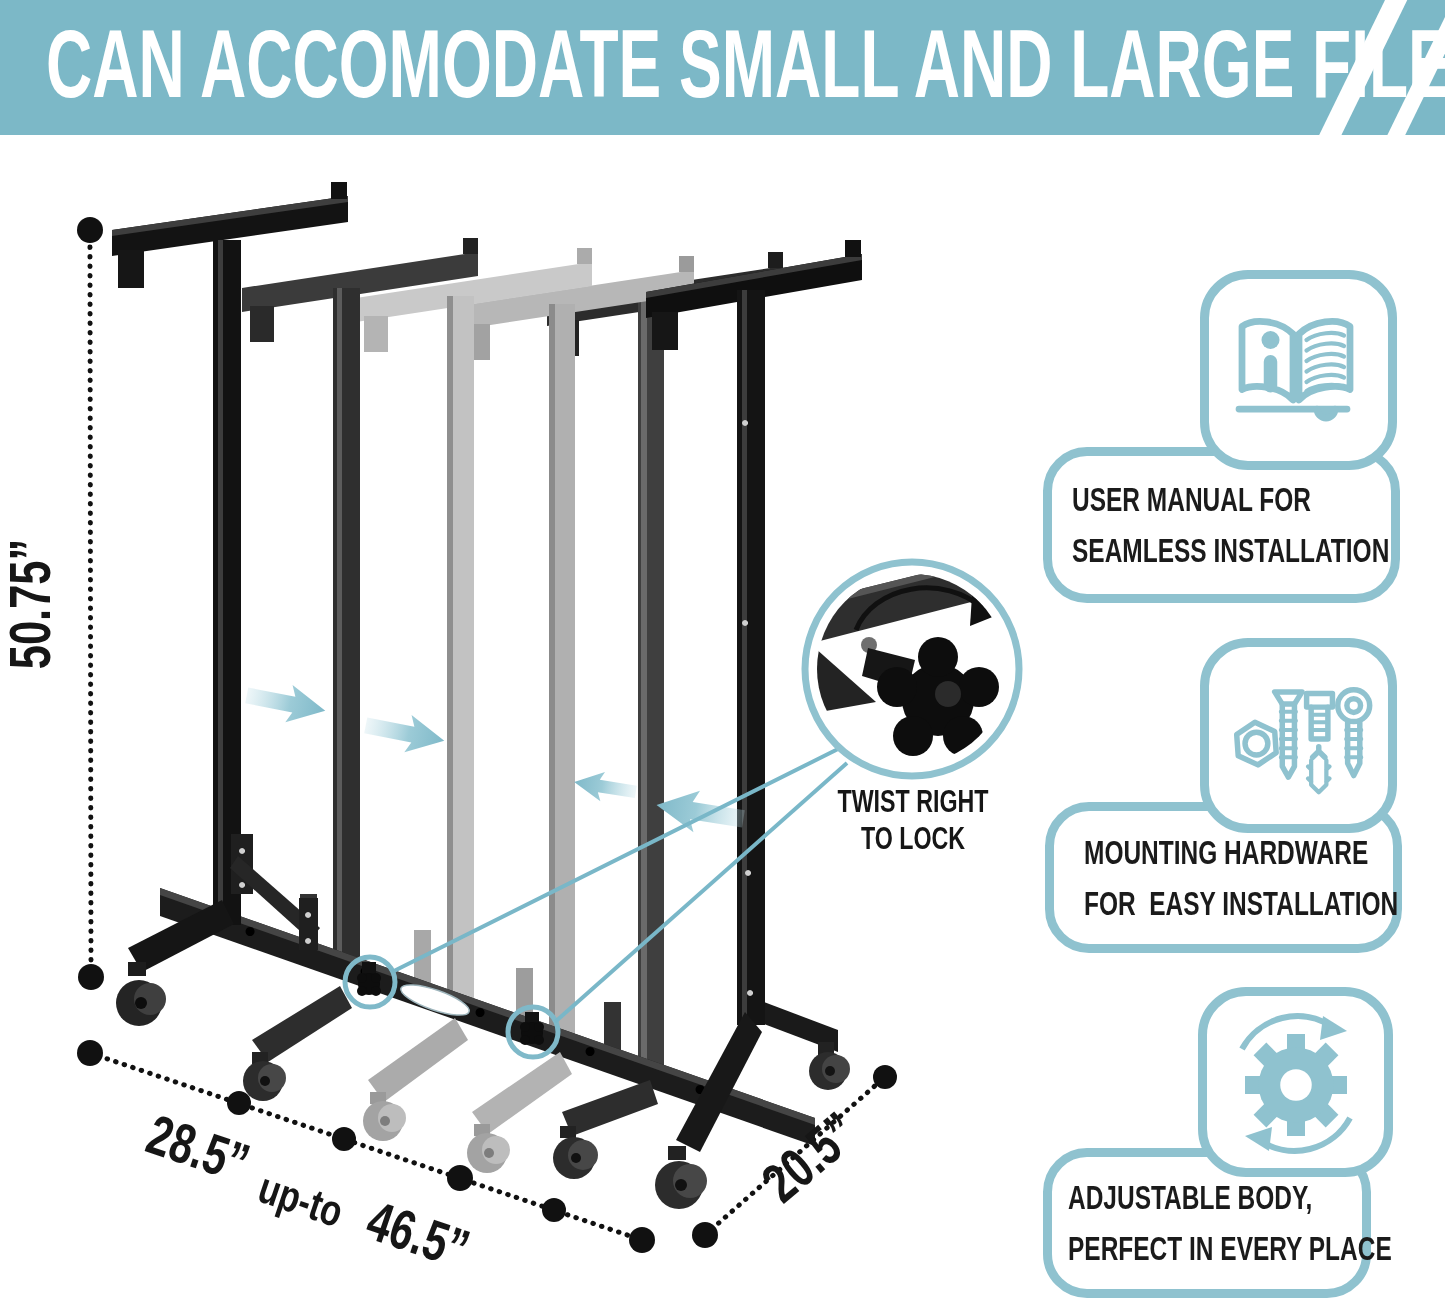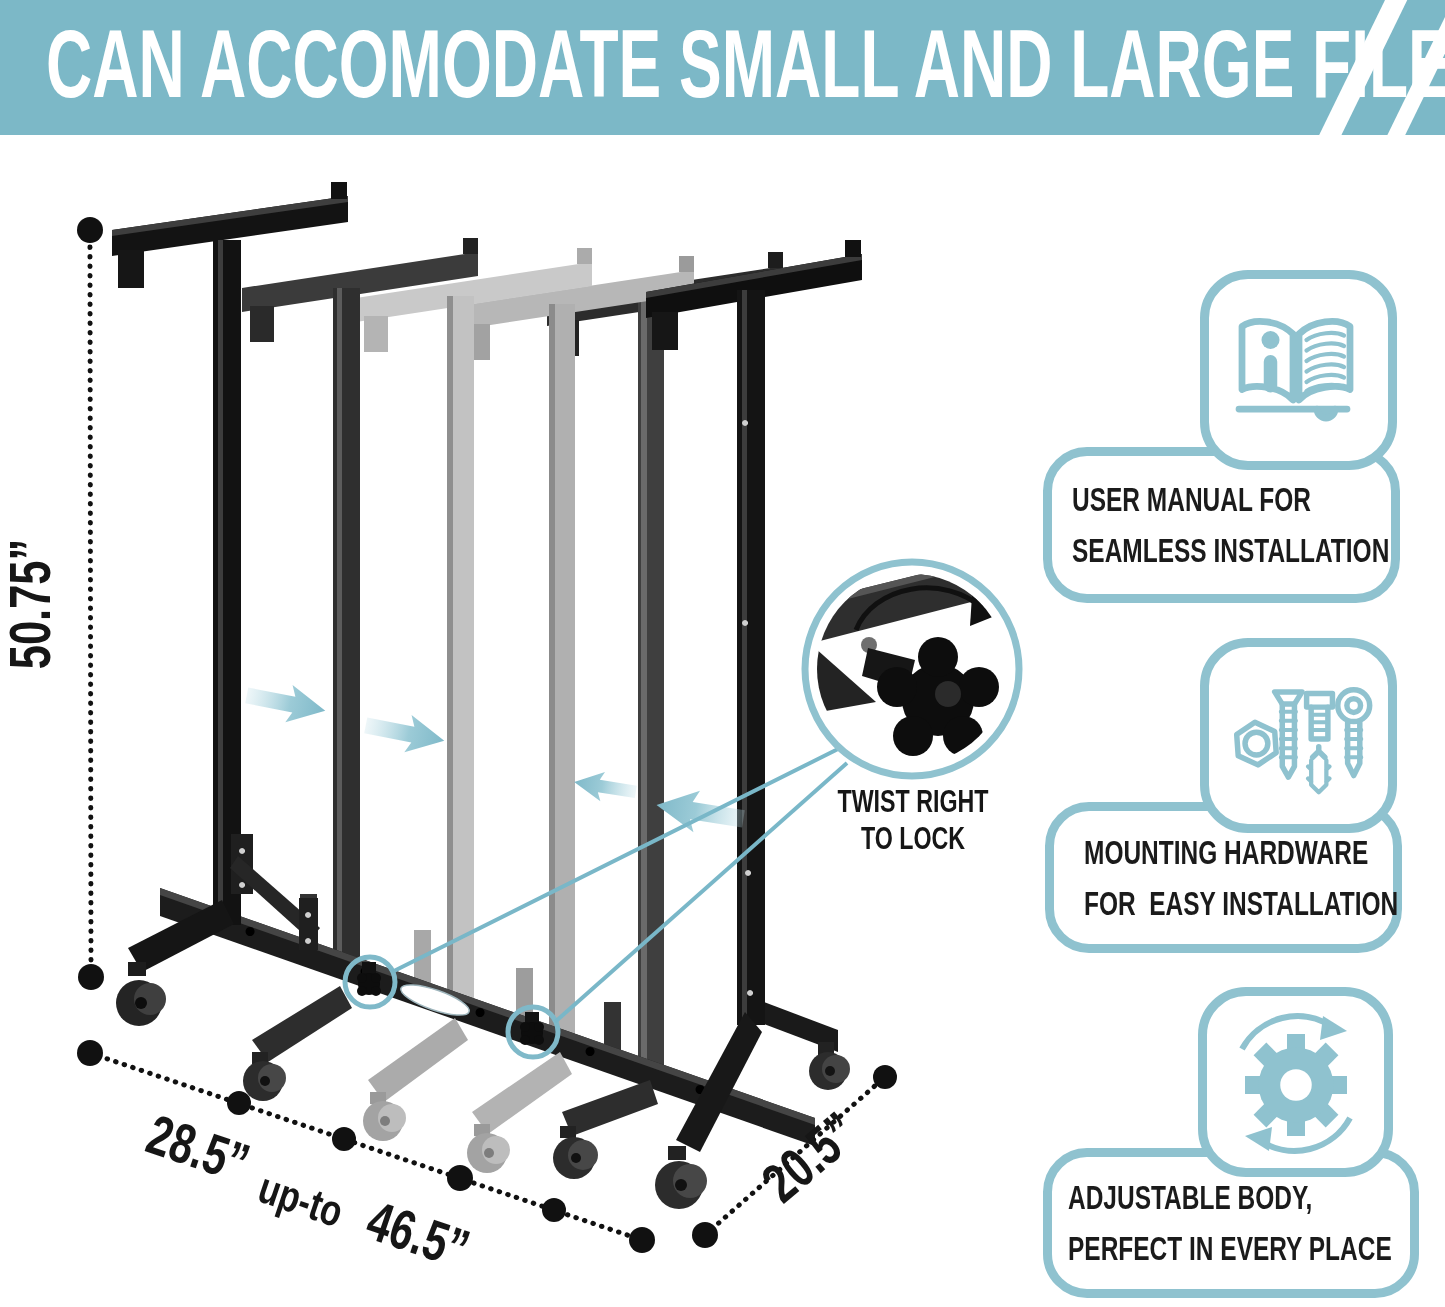--- a/index.html
+++ b/index.html
@@ -328,18 +328,18 @@
         </g>
       </g>
       <g stroke="#8fc2cf" stroke-width="4" fill="none">
         <path d="M14,28 A42,42 0 0 1 74,13"></path>
         <polygon points="68,6 84,16 66,22" fill="#8fc2cf" stroke="none"></polygon>
         <path d="M86,74 A42,42 0 0 1 26,89"></path>
         <polygon points="32,96 16,86 34,80" fill="#8fc2cf" stroke="none"></polygon>
       </g>
     </svg>
   </div>
-  <div class="bubble" style="left:1043px;top:1148px;width:376px;height:150px;padding-left:16px;">
+  <div class="bubble" style="left:1043px;top:1148px;width:328px;height:150px;padding-left:16px;">
     <div class="line">ADJUSTABLE BODY,</div>
     <div class="line">PERFECT IN EVERY PLACE</div>
   </div>
 
 </div>
 
 </body></html>

